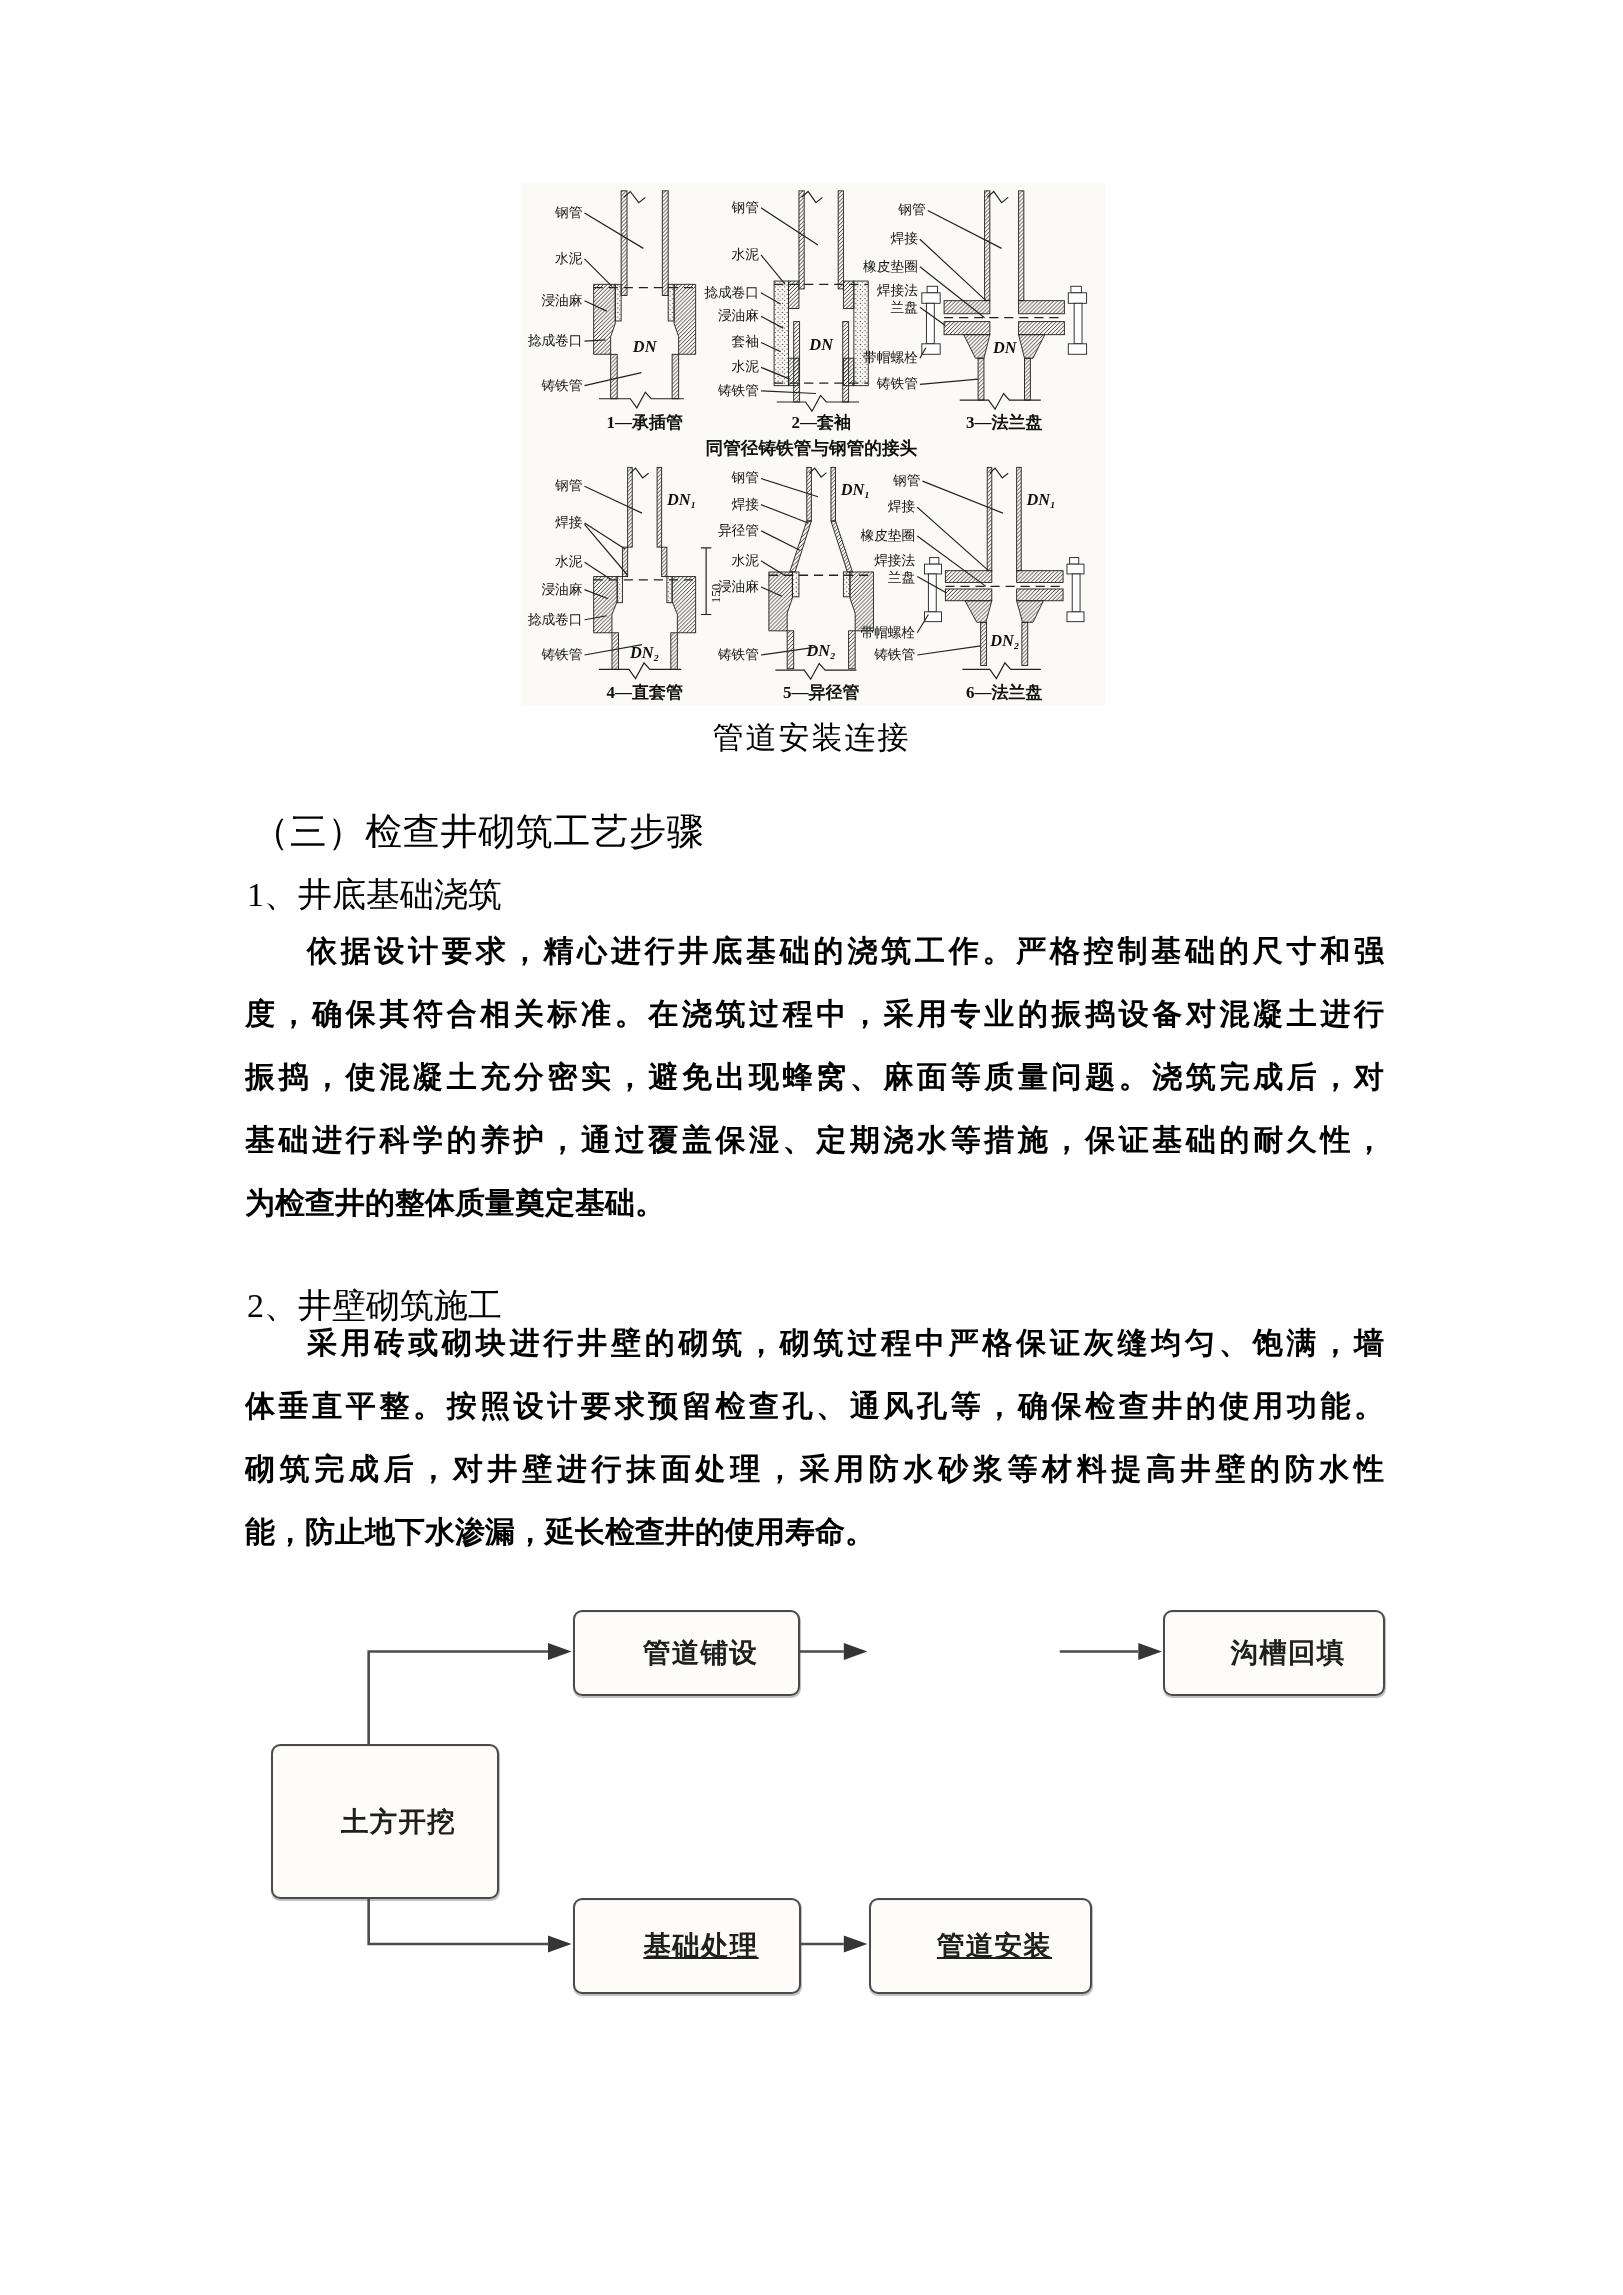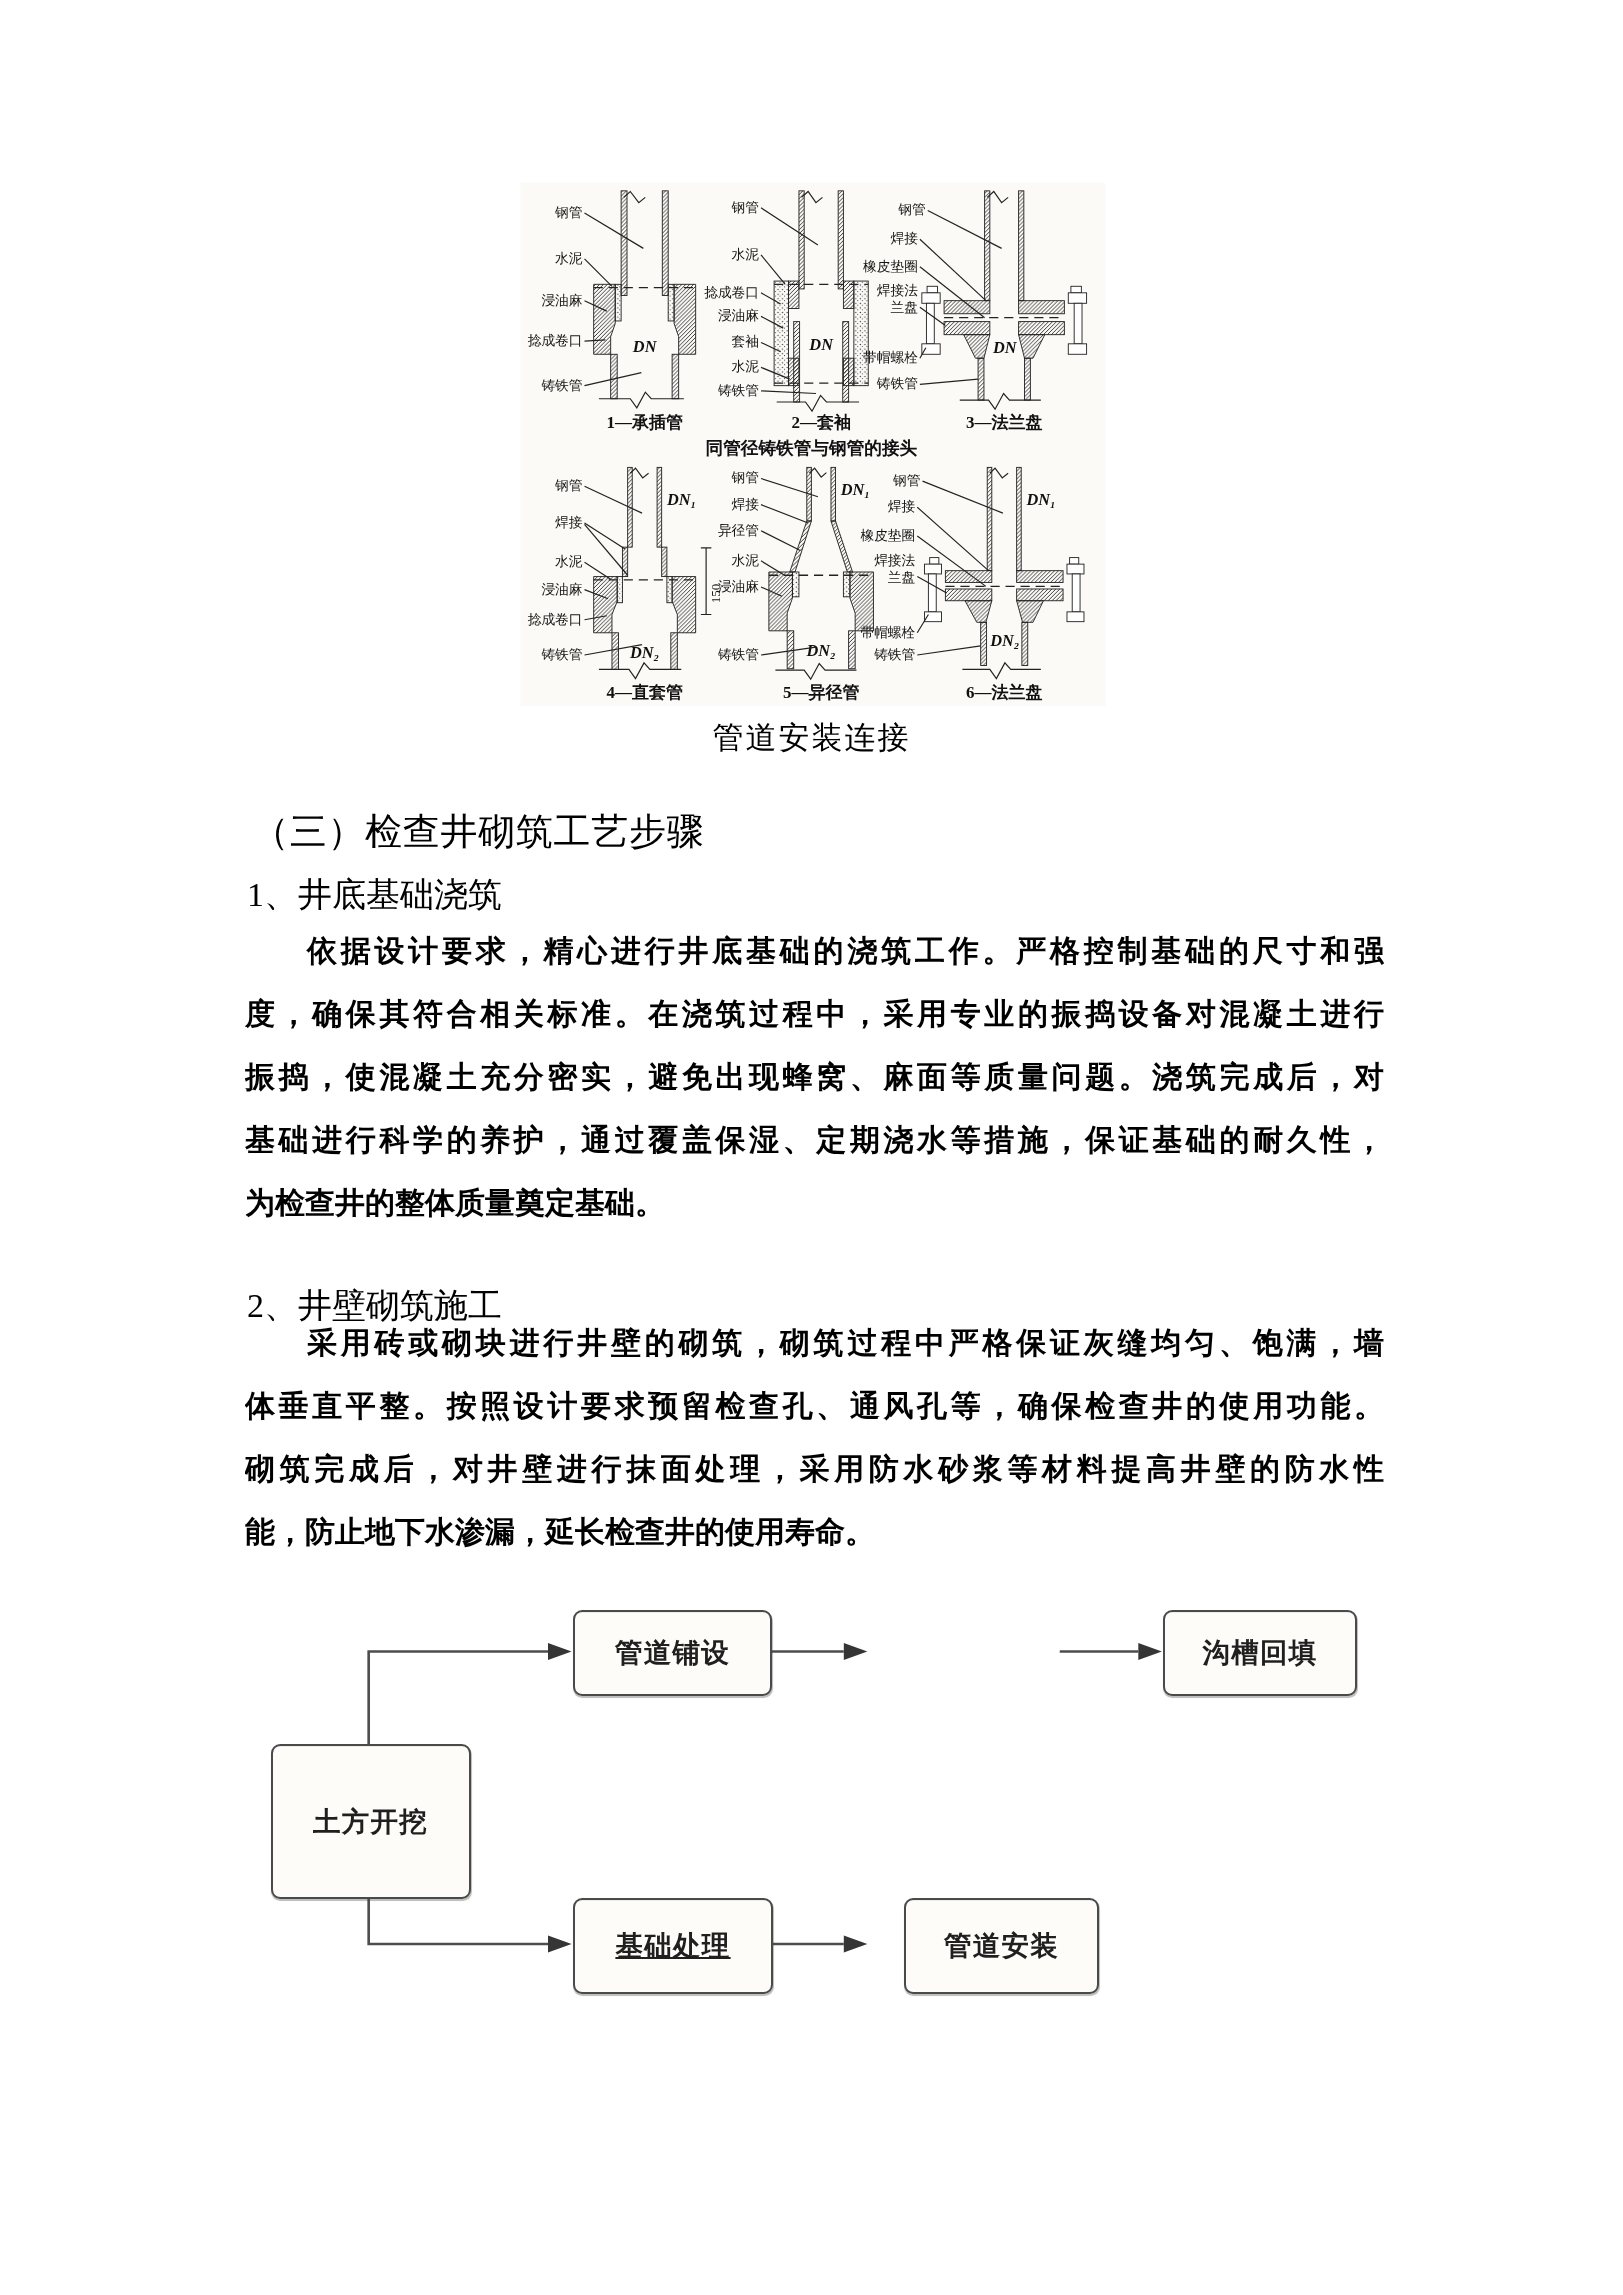--- a/index.html
+++ b/index.html
@@ -33,27 +33,27 @@
   .jl{text-align:justify;text-align-last:justify;height:63px;overflow:hidden;}
   .ll{text-align:left;height:63px;}
   .ind{text-indent:62px;}
 
   
   .flow{position:absolute;left:262px;top:1597px;width:1106px;height:406px;}
   .flow svg{position:absolute;left:0;top:0;width:1106px;height:406px;}
   .fbox{position:absolute;background:#fdfcf8;border:2.6px solid #4a4a4a;border-radius:9.2px;
         display:flex;align-items:center;justify-content:center;
         font-weight:bold;font-size:27.5px;color:#1f1f1f;letter-spacing:1.3px;
-        box-shadow:0.7px 2px 0.7px rgba(70,70,70,.35), inset 0 0.7px 0 rgba(0,0,0,.08);}
+        box-shadow:0.7px 2px 0.7px rgba(70,70,70,.35), inset 0 0.7px 0 rgba(0,0,0,.08);padding-left:28px;}
   #fb-excavation{left:8.5px;top:147px;width:196px;height:151px;}
   #fb-laying{left:311px;top:13px;width:195px;height:82px;}
   #fb-manhole{left:607px;top:13px;width:191px;height:82px;}
   #fb-backfill{left:901px;top:13px;width:190px;height:82px;}
   #fb-foundation{left:311px;top:301px;width:196px;height:92px;text-decoration:underline;}
-  #fb-install{left:642px;top:301px;width:191px;height:92px;}
+  #fb-install{left:607px;top:301px;width:191px;height:92px;text-decoration:underline;}
   .cline{stroke:#4d4d4d;stroke-width:4;fill:none;}
   .ahead{fill:#353535;}
 </style>
 </head>
 <body>
 
 <div class="page">
 
   <div class="fig">
     <svg viewBox="0 0 895 800" xmlns="http://www.w3.org/2000/svg">

